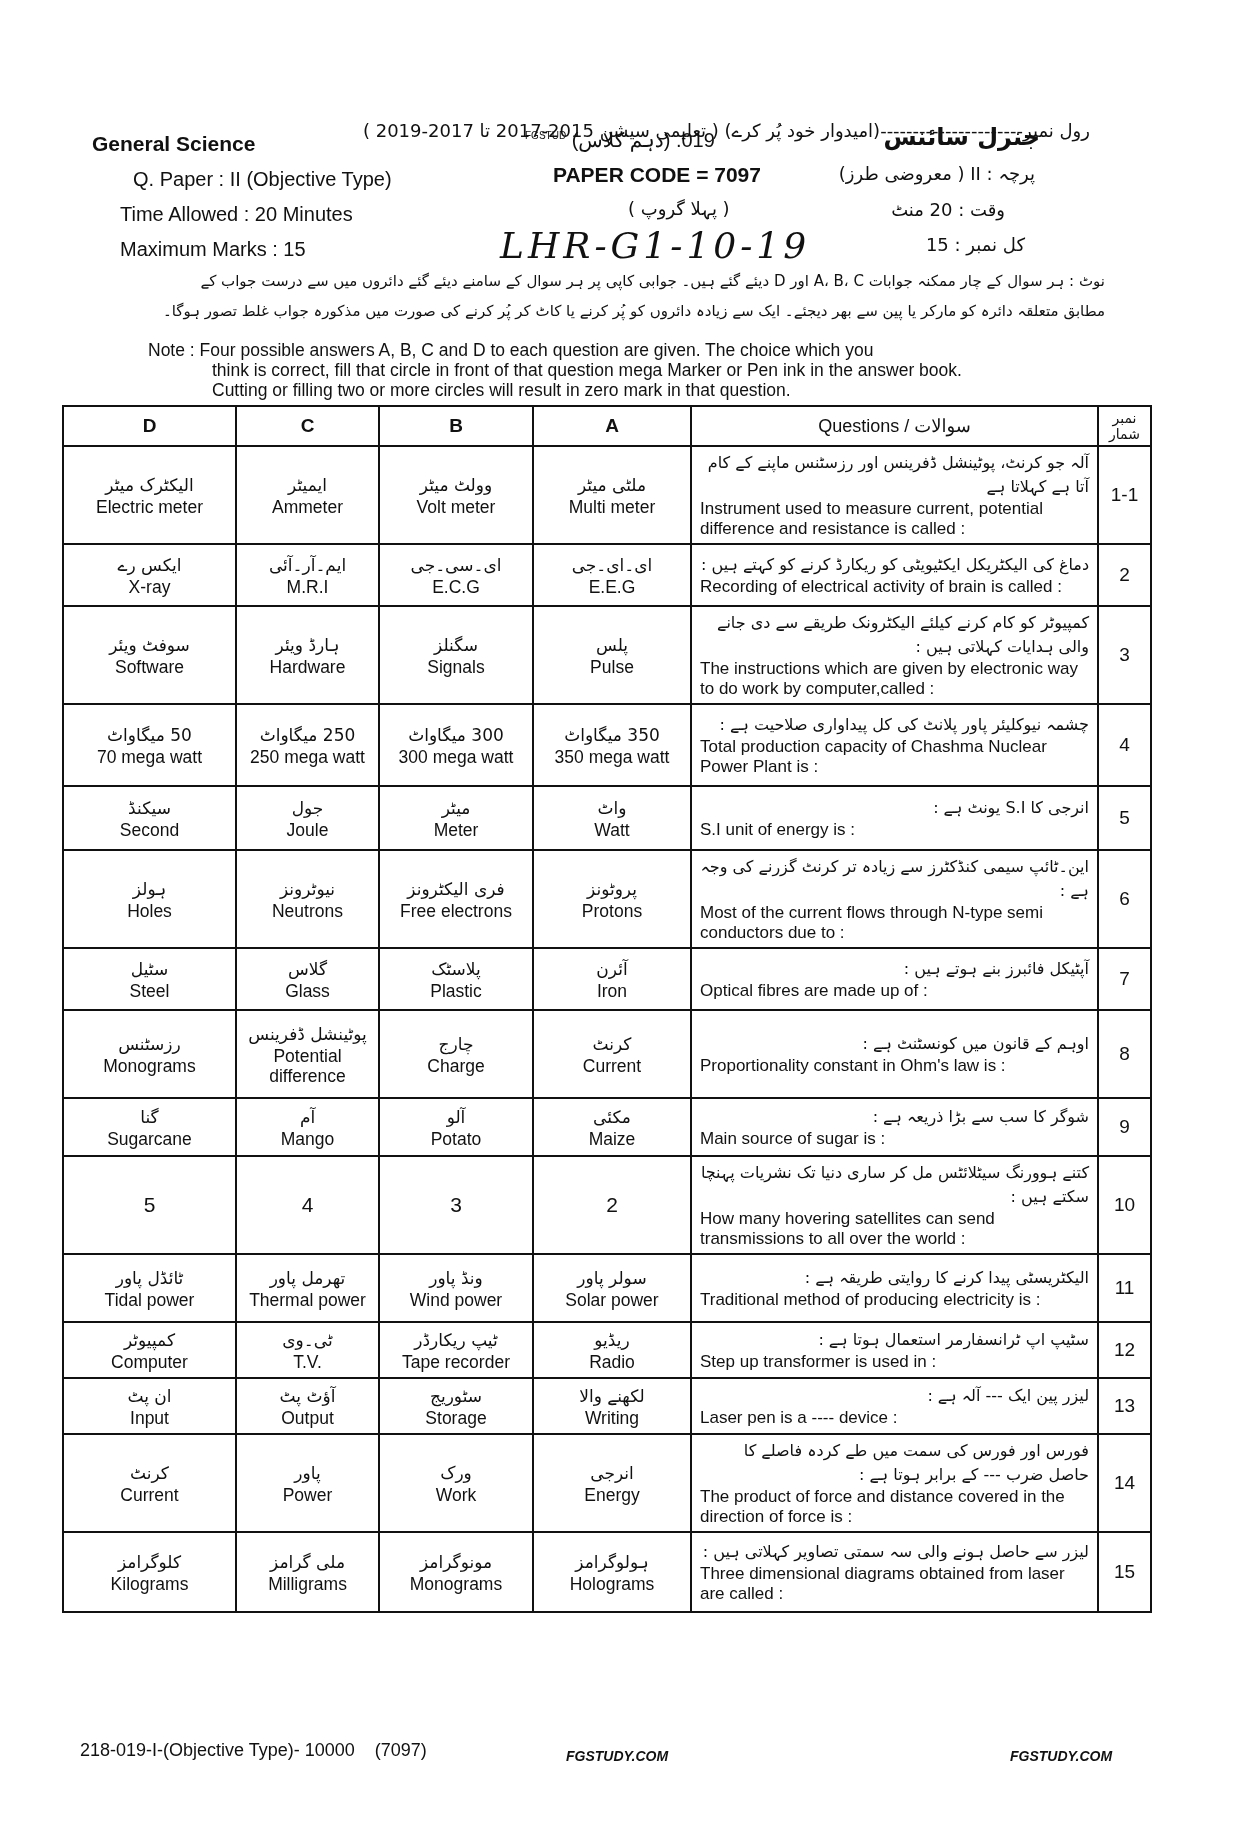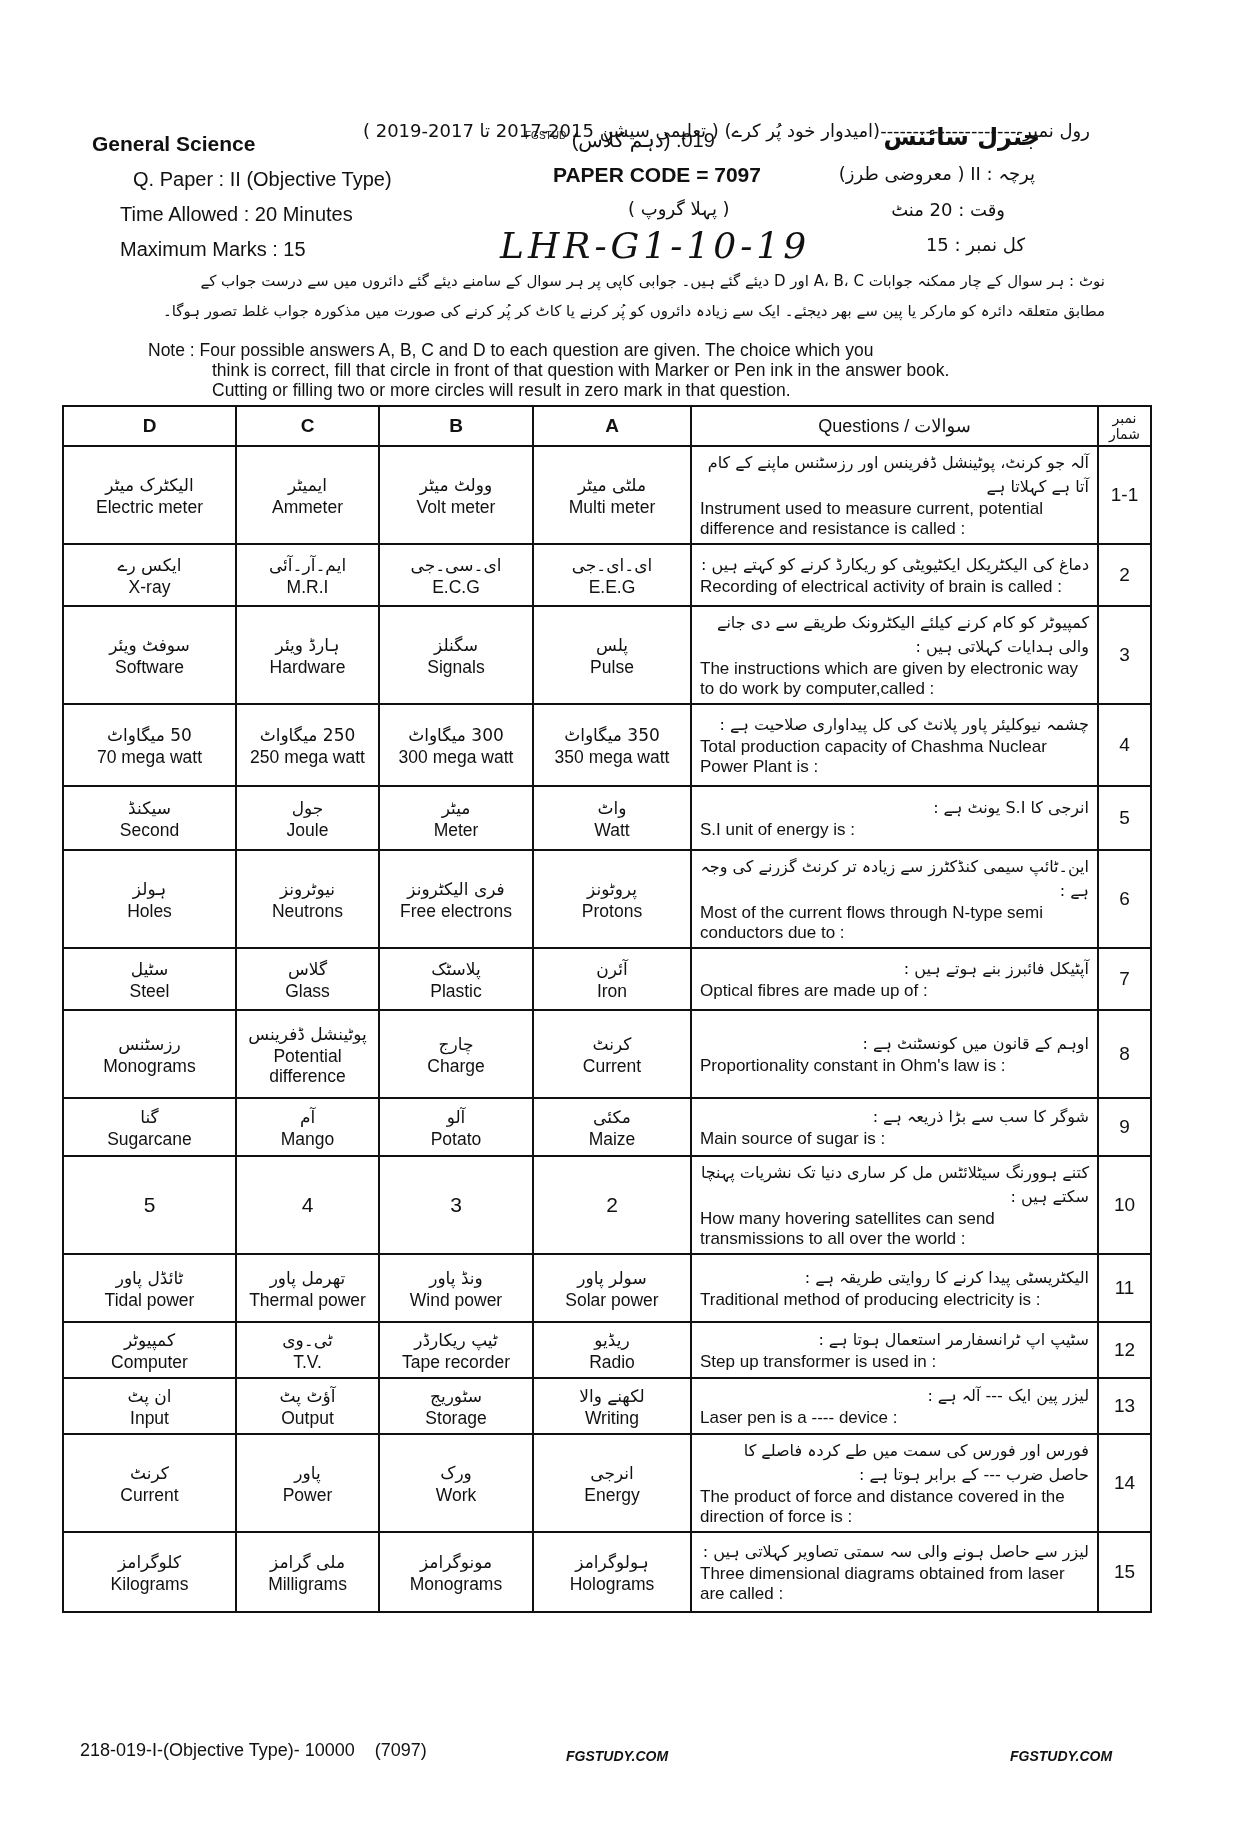--- a/index.html
+++ b/index.html
@@ -68,21 +68,21 @@
 <div class="abs ur-subject urdu">جنرل سائنس</div>
 <div class="abs ur-paper urdu">پرچہ : II ( معروضی طرز)</div>
 <div class="abs ur-time urdu">وقت : 20 منٹ</div>
 <div class="abs ur-marks urdu">کل نمبر : 15</div>
 
 <div class="abs note-ur urdu" style="top:272px;">نوٹ : ہر سوال کے چار ممکنہ جوابات A، B، C اور D دیئے گئے ہیں۔ جوابی کاپی پر ہر سوال کے سامنے دیئے گئے دائروں میں سے درست جواب کے</div>
 <div class="abs note-ur urdu" style="top:302px;">مطابق متعلقہ دائرہ کو مارکر یا پین سے بھر دیجئے۔ ایک سے زیادہ دائروں کو پُر کرنے یا کاٹ کر پُر کرنے کی صورت میں مذکورہ جواب غلط تصور ہوگا۔</div>
 <div class="abs note-en">
   <span>Note :</span>
   <span>Four possible answers A, B, C and D to each question are given. The choice which you</span>
-  <span class="indent">think is correct, fill that circle in front of that question with Marker or Pen ink in the answer book.</span>
+  <span class="indent">think is correct, fill that circle in front of that question mega Marker or Pen ink in the answer book.</span>
   <span class="indent">Cutting or filling two or more circles will result in zero mark in that question.</span>
 </div>
 
 <table class="q">
   <colgroup>
     <col style="width:173px">
       <col style="width:143px">
       <col style="width:154px">
       <col style="width:158px">
       <col style="width:407px">

